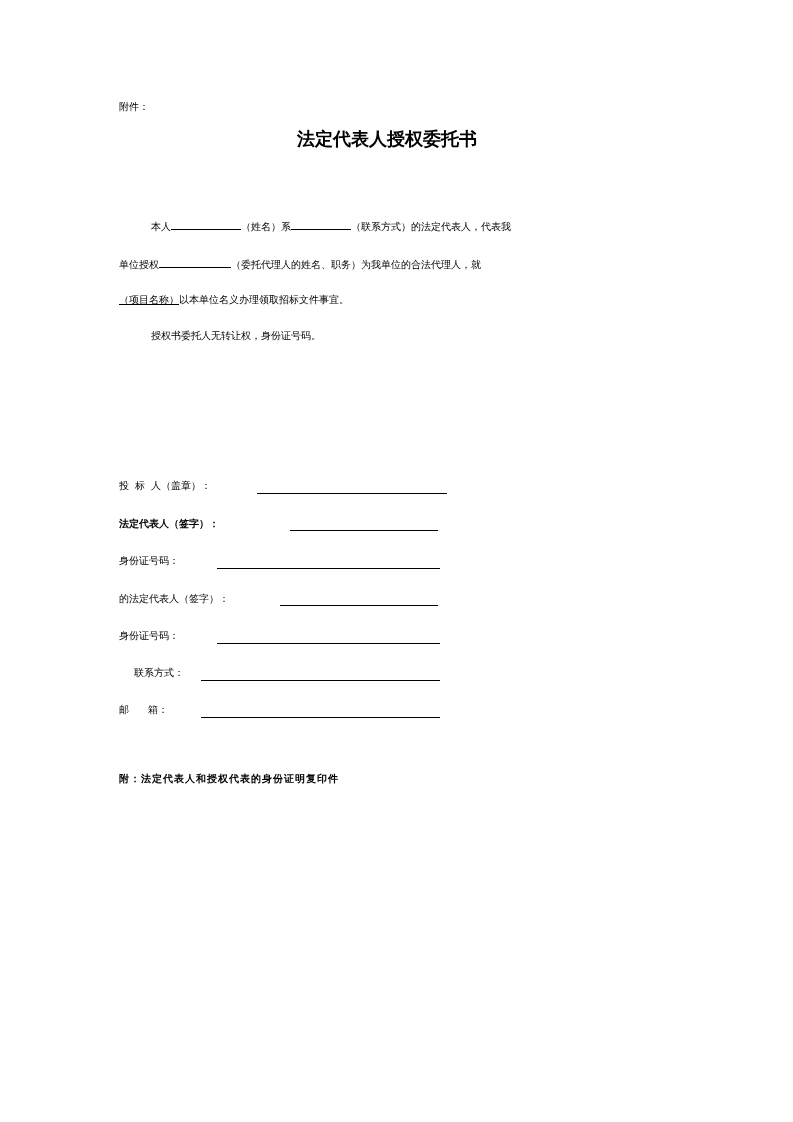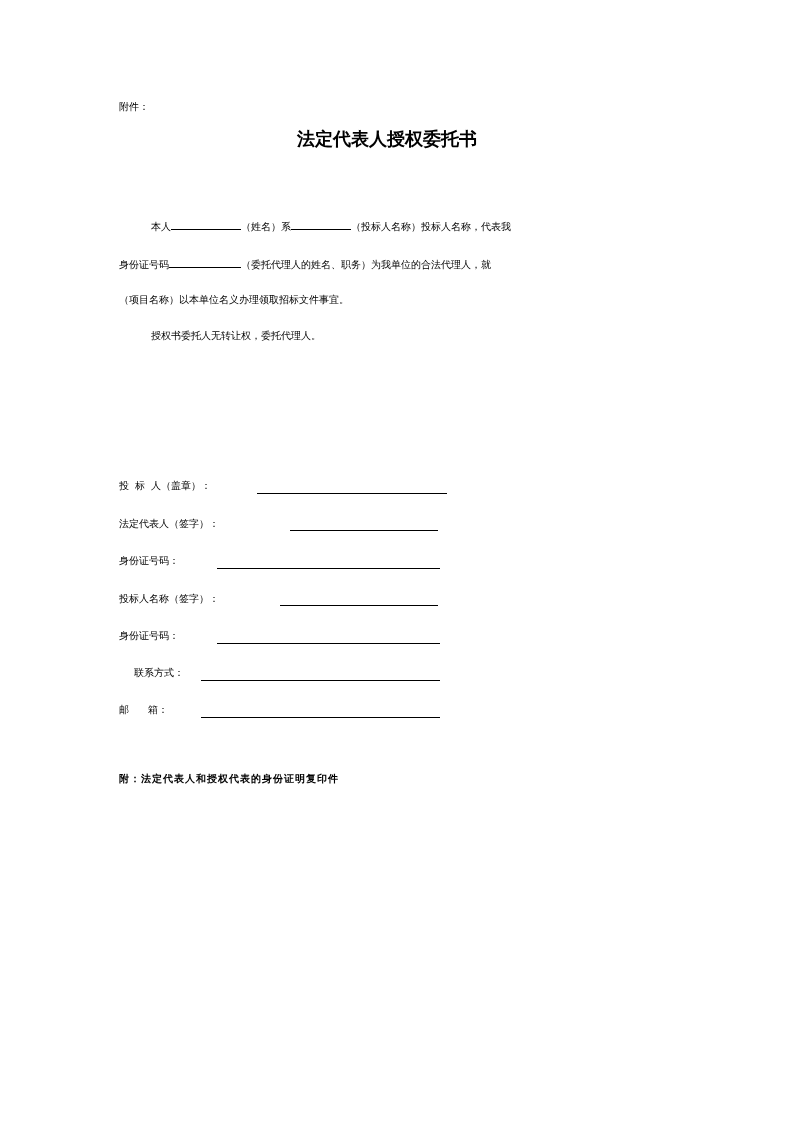--- a/index.html
+++ b/index.html
@@ -2,54 +2,54 @@
 <html><head>
 <meta charset="utf-8">
 <style>
   html, body { margin:0; padding:0; background:#ffffff; }
   body { width:793px; height:1122px; position:relative; overflow:hidden;
          font-family: "DejaVu Sans", sans-serif; color:#000; }
   .abs { position:absolute; white-space:nowrap; }
   .t { font-size:10px; line-height:18px; }
   .title { font-family: Liberation Serif, serif; font-size:18px; font-weight:bold; }
   .blank { display:inline-block; border-bottom:1px solid #000; height:14px; vertical-align:baseline; }
-  .u { }
+  .u { text-decoration: underline; }
   .line { position:absolute; height:0; border-top:1px solid #000; }
 </style>
 </head>
 <body>
 
 <div class="abs t" style="left:119px; top:98px;">附件：</div>
 
 <div class="abs title" style="left:297px; top:127px;">法定代表人授权委托书</div>
 
 <div class="abs t" style="left:151px; top:215px;">
-  <span>本人</span><span class="blank" style="width:70px;"></span><span>（姓名）系</span><span class="blank" style="width:60px;"></span><span>（投标人名称）投标人名称，代表我</span>
+  <span>本人</span><span class="blank" style="width:70px;"></span><span>（姓名）系</span><span class="blank" style="width:60px;"></span><span>（联系方式）的法定代表人，代表我</span>
 </div>
 
 <div class="abs t" style="left:119px; top:253px;">
-  <span>身份证号码</span><span class="blank" style="width:72px;"></span><span>（委托代理人的姓名、职务）为我单位的合法代理人，就</span>
+  <span>单位授权</span><span class="blank" style="width:72px;"></span><span>（委托代理人的姓名、职务）为我单位的合法代理人，就</span>
 </div>
 
 <div class="abs t" style="left:119px; top:291px;">
   <span class="u">（项目名称）</span><span>以本单位名义办理领取招标文件事宜。</span>
 </div>
 
-<div class="abs t" style="left:151px; top:327px;">授权书委托人无转让权，委托代理人。</div>
+<div class="abs t" style="left:151px; top:327px;">授权书委托人无转让权，身份证号码。</div>
 
 <div class="abs t" style="left:119px; top:478px;font-family:Liberation Mono, monospace;">投 标 人（盖章）：</div>
 <div class="line" style="left:257px; top:493px; width:190px;"></div>
 
-<div class="abs t" style="left:119px; top:515px;">法定代表人（签字）：</div>
+<div class="abs t" style="left:119px; top:515px;font-weight:bold;">法定代表人（签字）：</div>
 <div class="line" style="left:290px; top:530px; width:148px;"></div>
 
 <div class="abs t" style="left:119px; top:552px;">身份证号码：</div>
 <div class="line" style="left:217px; top:568px; width:223px;"></div>
 
-<div class="abs t" style="left:119px; top:590px;">投标人名称（签字）：</div>
+<div class="abs t" style="left:119px; top:590px;">的法定代表人（签字）：</div>
 <div class="line" style="left:280px; top:605px; width:158px;"></div>
 
 <div class="abs t" style="left:119px; top:627px;">身份证号码：</div>
 <div class="line" style="left:217px; top:643px; width:223px;"></div>
 
 <div class="abs t" style="left:119px; top:664px;margin-left:15px;">联系方式：</div>
 <div class="line" style="left:201px; top:680px; width:239px;"></div>
 
 <div class="abs t" style="left:119px; top:701px; white-space:pre;">邮      箱：</div>
 <div class="line" style="left:201px; top:717px; width:239px;"></div>

